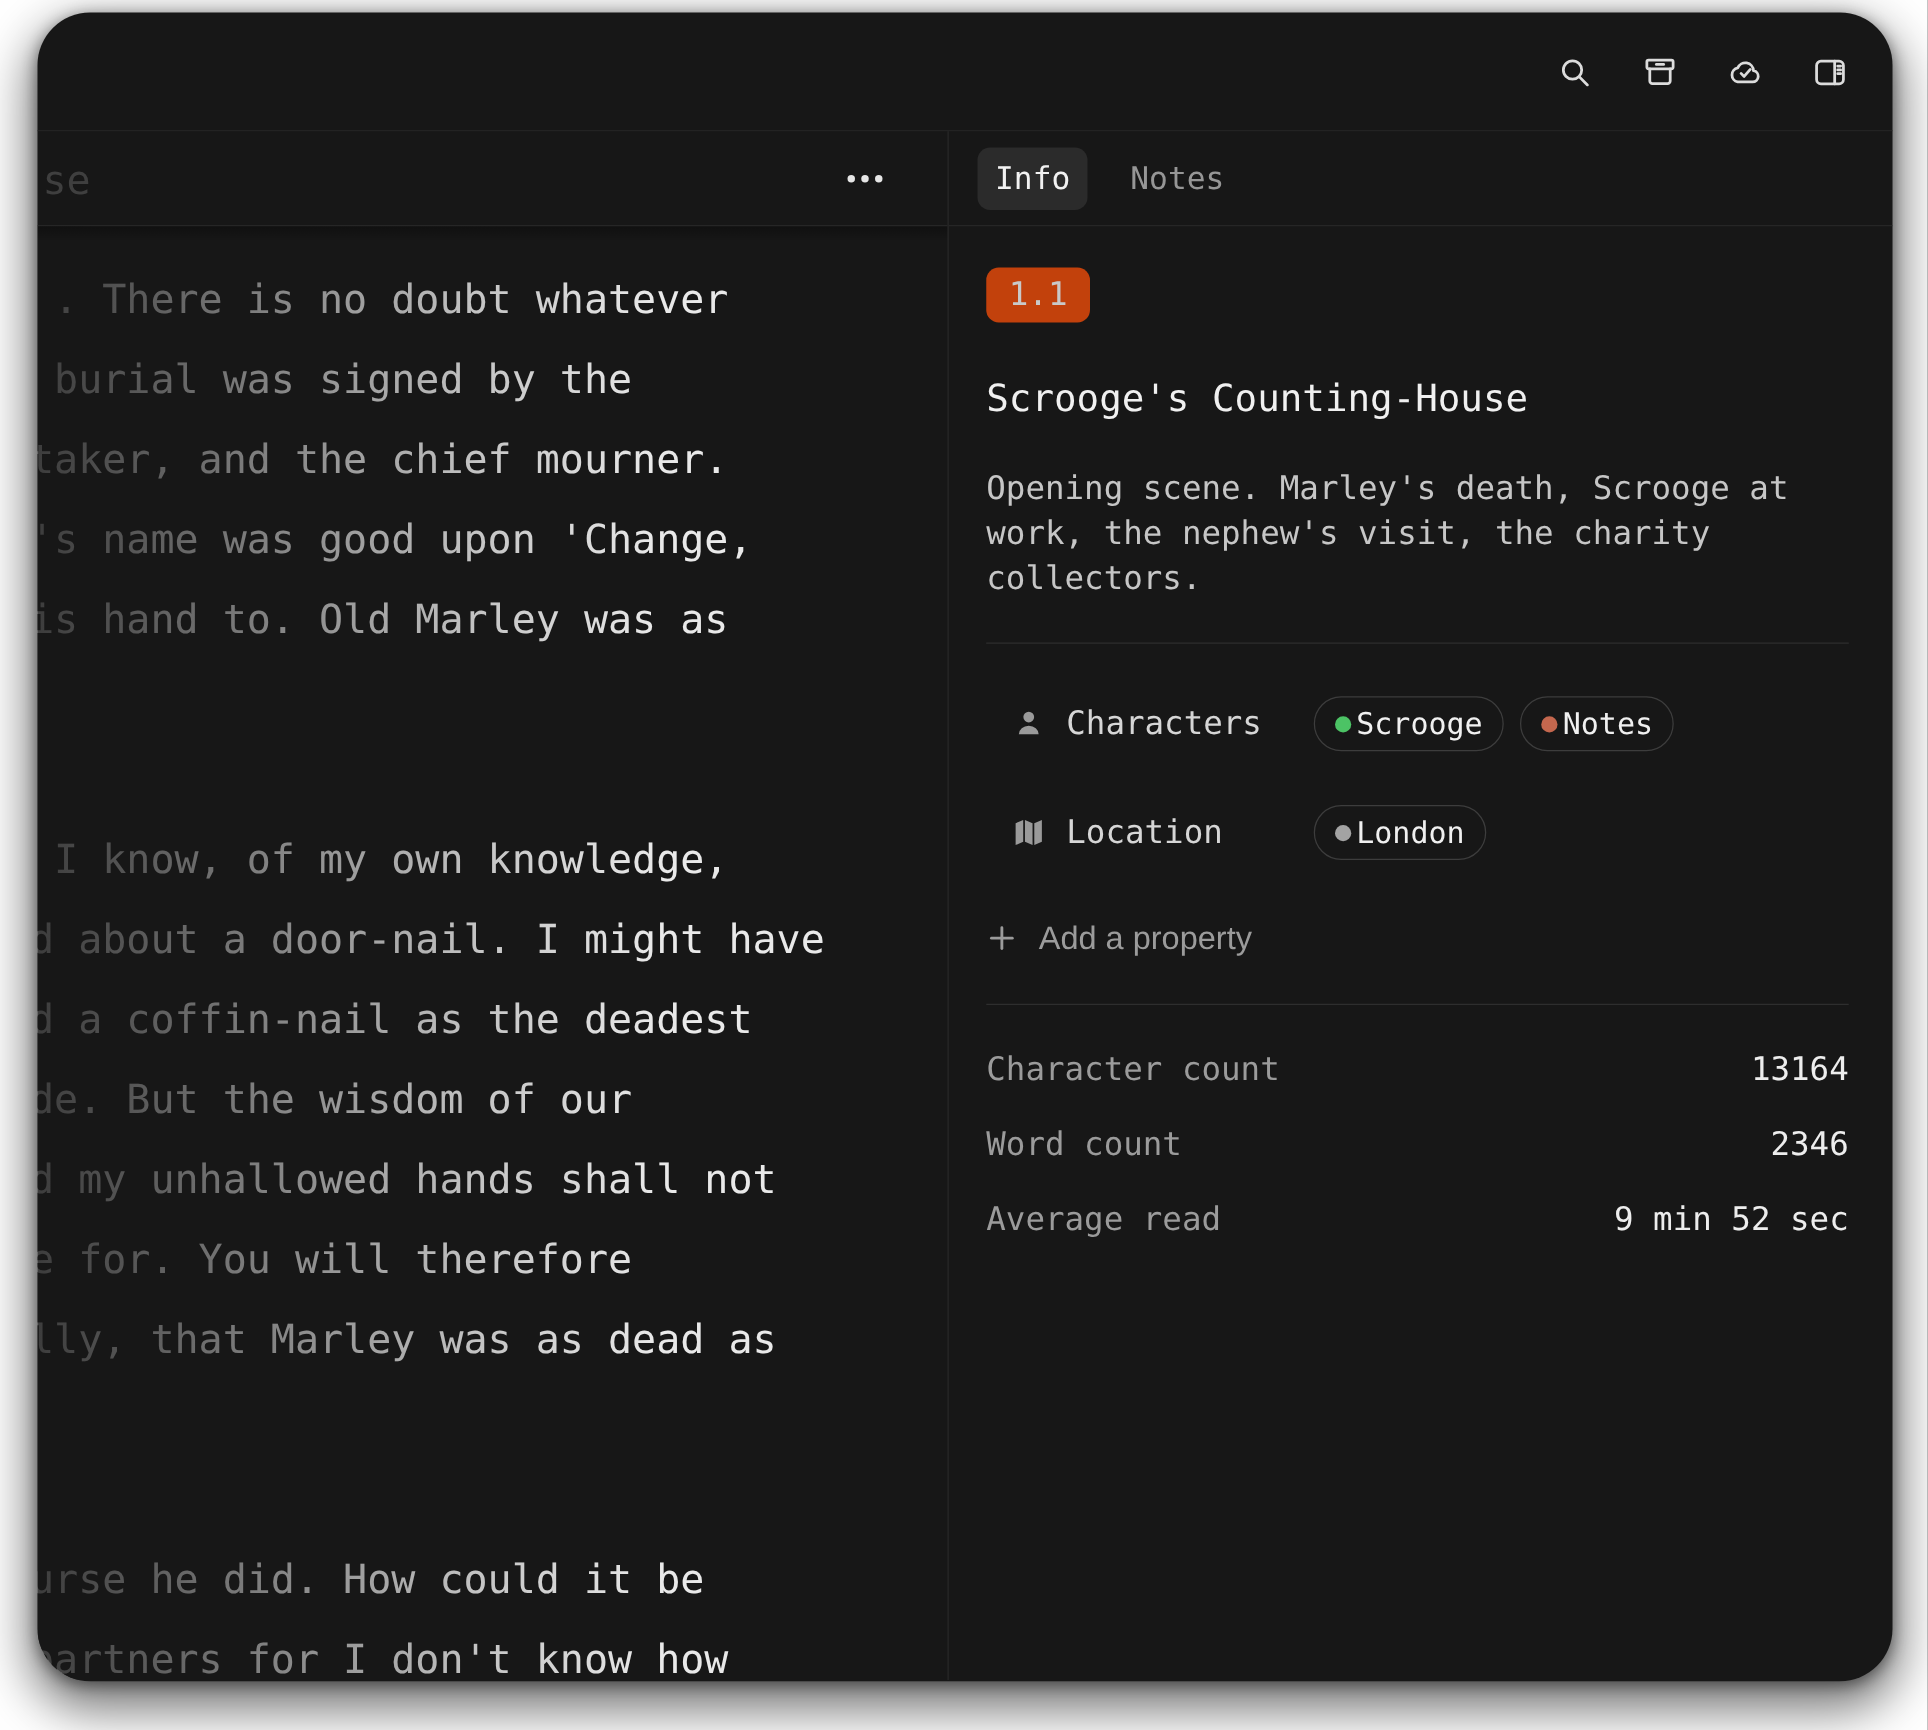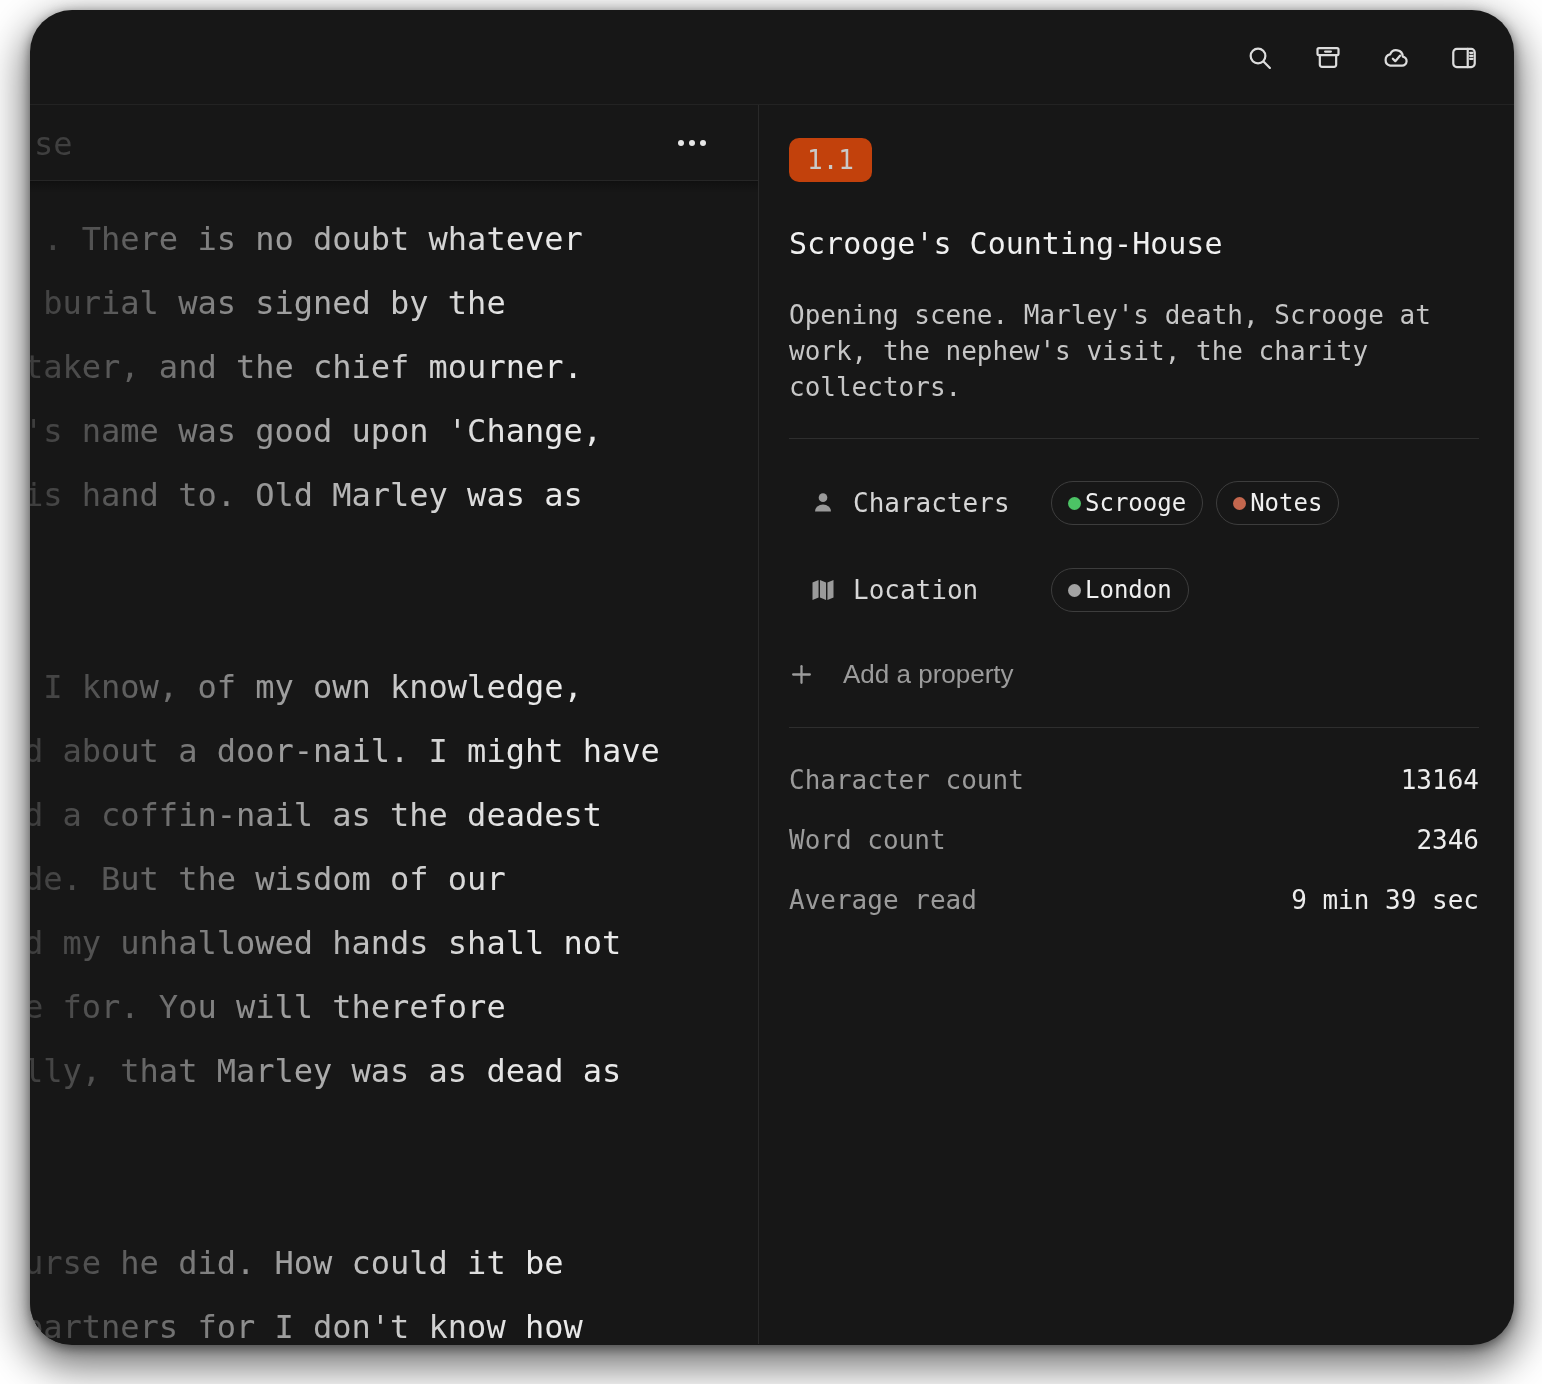--- a/index.html
+++ b/index.html
@@ -77,21 +77,21 @@
   .pill { display:inline-flex; align-items:center; gap:4px; height:44px;
     padding:0 16px; border:1.5px solid #3d3d3d; border-radius:22px; cursor:pointer;
     background:transparent; }
   .pill .dot { width:13px; height:13px; border-radius:50%; flex:0 0 auto; }
   .pill .tag-text { font-size:24px; color:#f0f0f0; white-space:nowrap; }
 
   .add-prop { margin-top:40px; height:44px; display:flex; align-items:center; gap:17px;
     background:none; border:none; cursor:pointer; color:#9b9b9b; }
   .add-prop svg { width:25px; height:25px; stroke:#9b9b9b; stroke-width:2.2;
     stroke-linecap:round; fill:none; }
-  .add-prop .ap-text { font-size:26px; color:#9b9b9b; font-family:inherit;margin-left:12px; }
+  .add-prop .ap-text { font-size:26px; color:#9b9b9b; font-family:inherit; }
 
   .stats { padding-top:22px; }
   .stat-row { height:60px; display:flex; align-items:center; justify-content:space-between; }
   .stat-label { font-size:26px; color:#9b9b9b; }
   .stat-value { font-size:26px; color:#ededed; }
 </style>
 </head>
 <body>
 
 <div class="window">
@@ -141,20 +141,24 @@
         </button>
       </div>
       <div class="editor-body">
         <div class="editor-text"><div class="para"><div class="line"> . There is no doubt whatever</div><div class="line"> burial was signed by the</div><div class="line">taker, and the chief mourner.</div><div class="line">'s name was good upon 'Change,</div><div class="line">is hand to. Old Marley was as</div></div><div class="para"><div class="line"> I know, of my own knowledge,</div><div class="line">d about a door-nail. I might have</div><div class="line">d a coffin-nail as the deadest</div><div class="line">de. But the wisdom of our</div><div class="line">d my unhallowed hands shall not</div><div class="line">e for. You will therefore</div><div class="line">lly, that Marley was as dead as</div></div><div class="para"><div class="line">urse he did. How could it be</div><div class="line">partners for I don't know how</div></div></div>
         <div class="fade-overlay"></div>
         <div class="header-shadow"></div>
       </div>
     </div>
 
     <div class="inspector">
+      <div class="inspector-tabs">
+        <button class="tab active">Info</button>
+        <button class="tab">Notes</button>
+      </div>
 
       <div class="inspector-content">
         <span class="scene-badge">1.1</span>
 
         <h1 class="scene-title">Scrooge's Counting-House</h1>
 
         <p class="scene-desc">Opening scene. Marley's death, Scrooge at work, the nephew's visit, the charity collectors.</p>
 
         <hr class="hr">
 
@@ -209,20 +213,20 @@
           <div class="stat-row">
             <span class="stat-label">Character count</span>
             <span class="stat-value">13164</span>
           </div>
           <div class="stat-row">
             <span class="stat-label">Word count</span>
             <span class="stat-value">2346</span>
           </div>
           <div class="stat-row">
             <span class="stat-label">Average read</span>
-            <span class="stat-value">9 min 39 sec</span>
+            <span class="stat-value">9 min 52 sec</span>
           </div>
         </div>
       </div>
     </div>
 
   </div>
 </div>
 
 </body></html>

